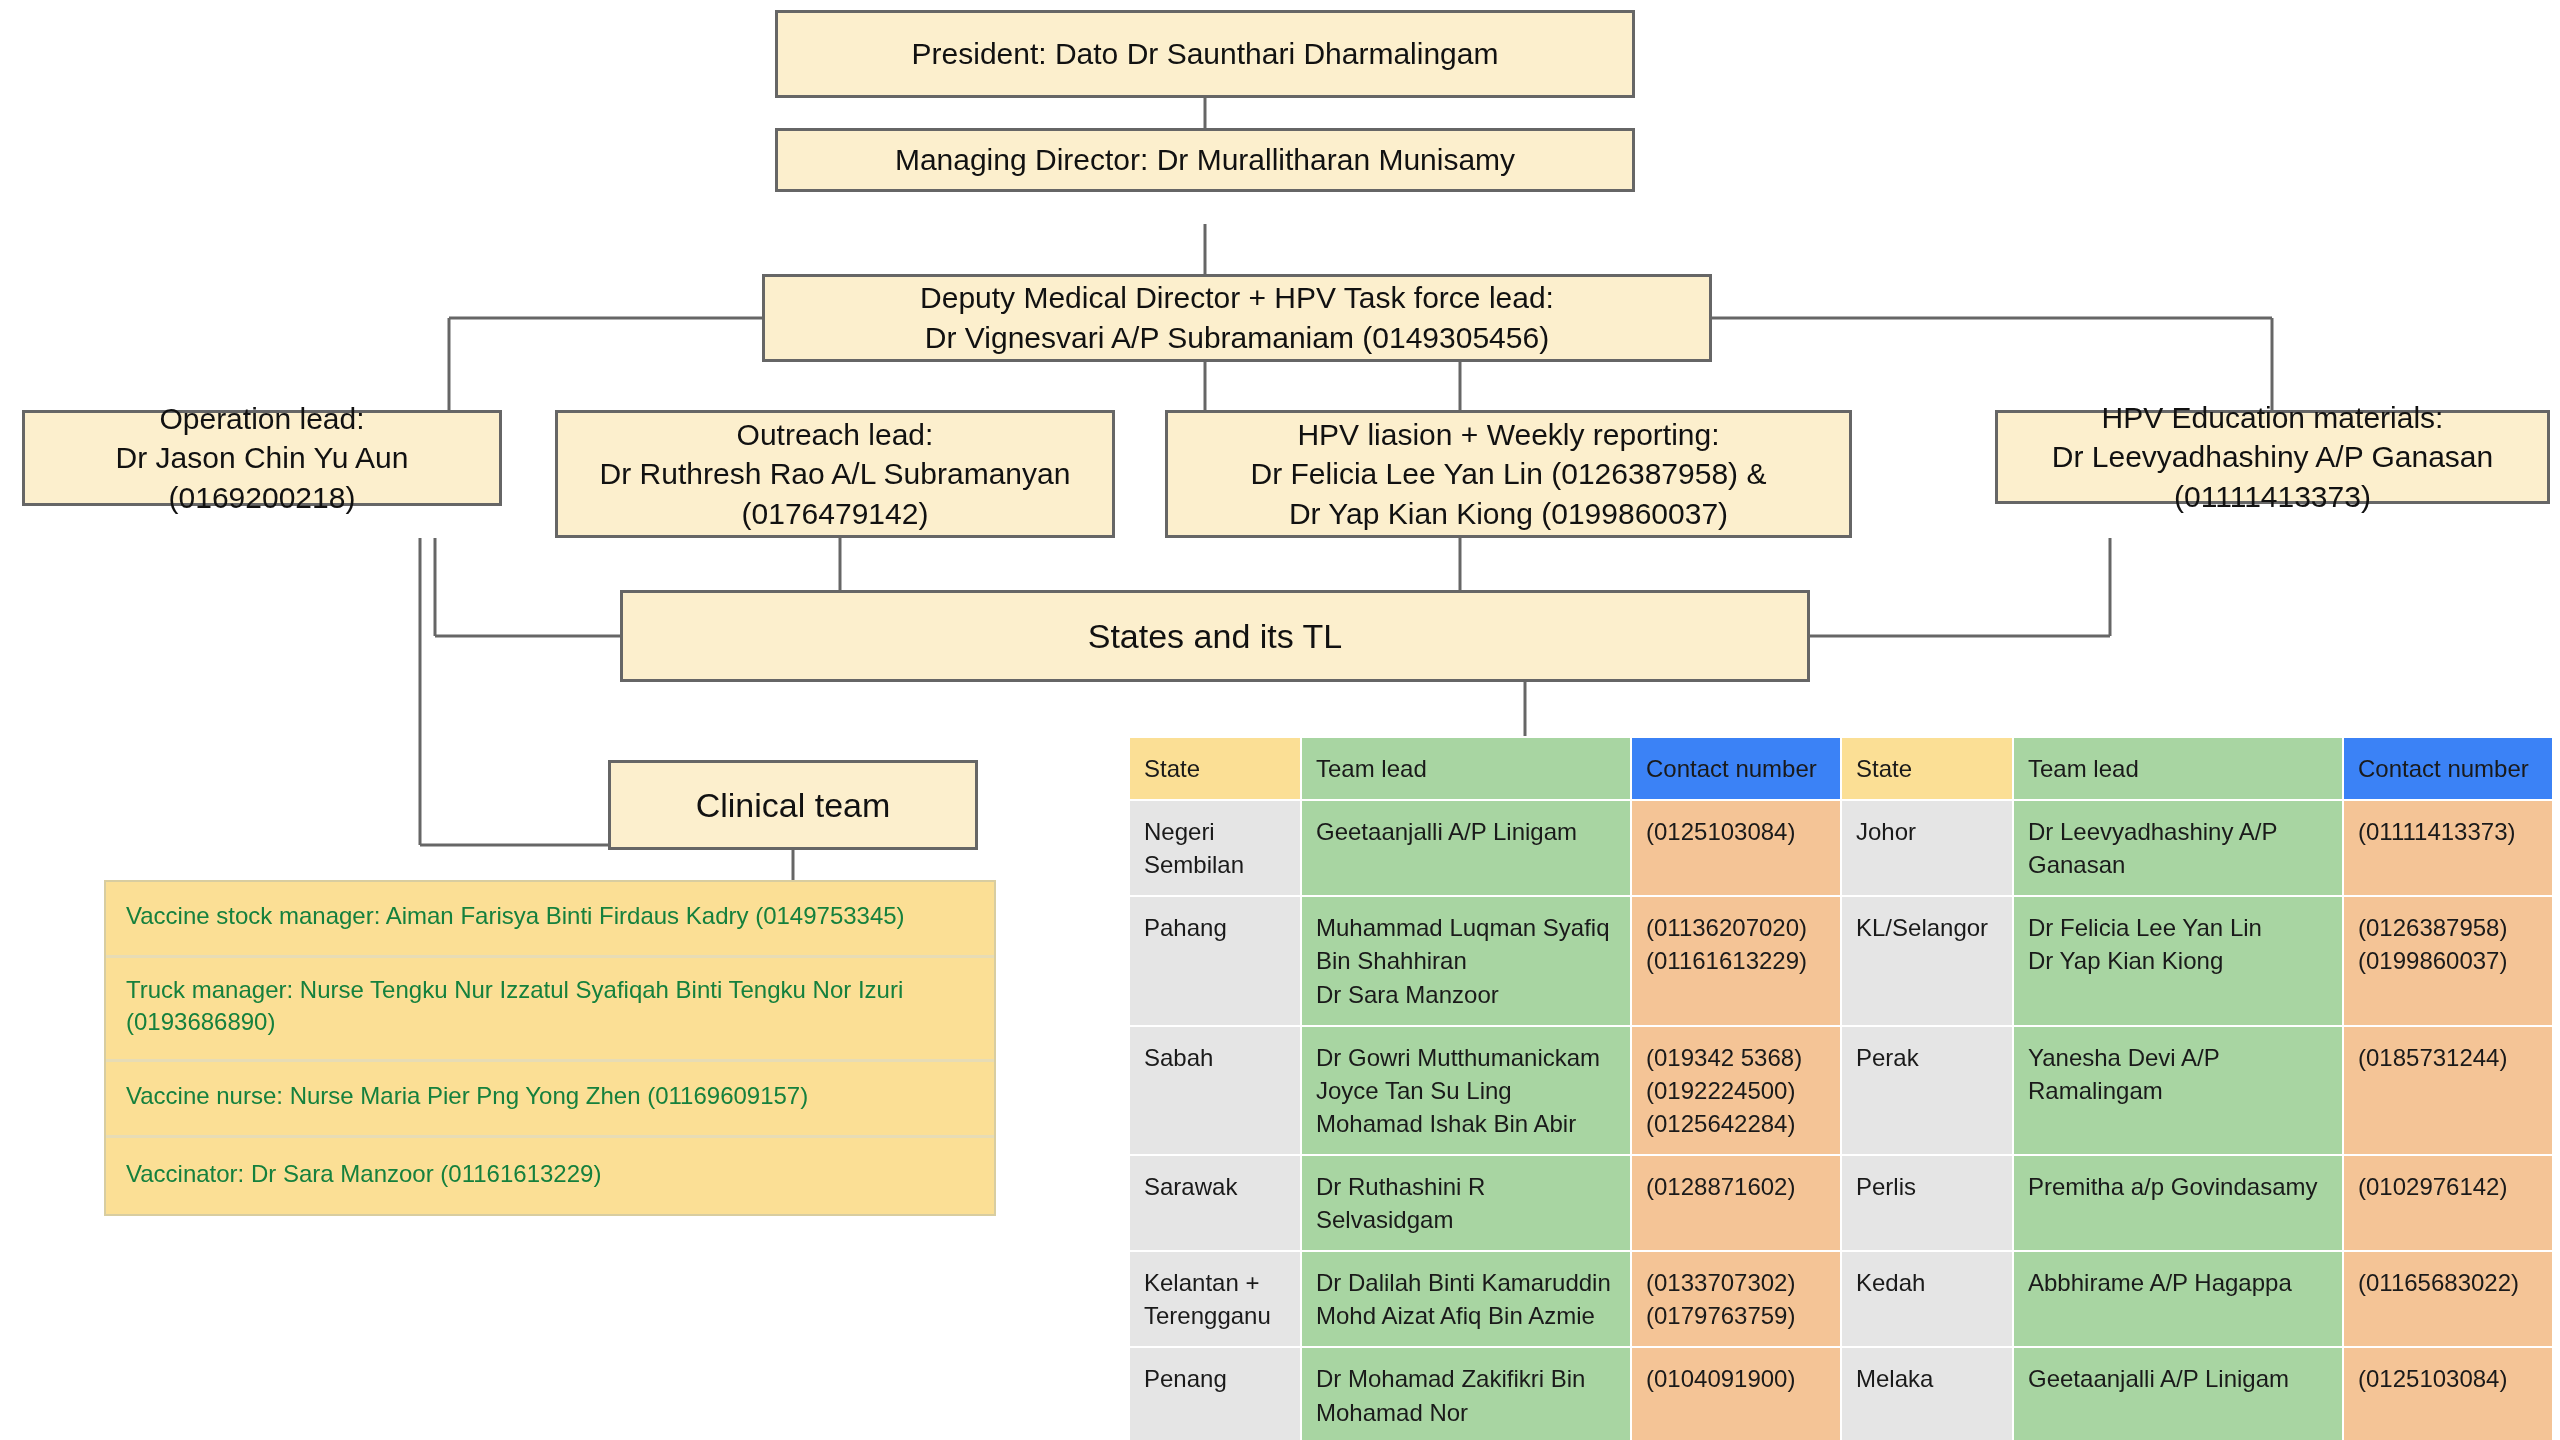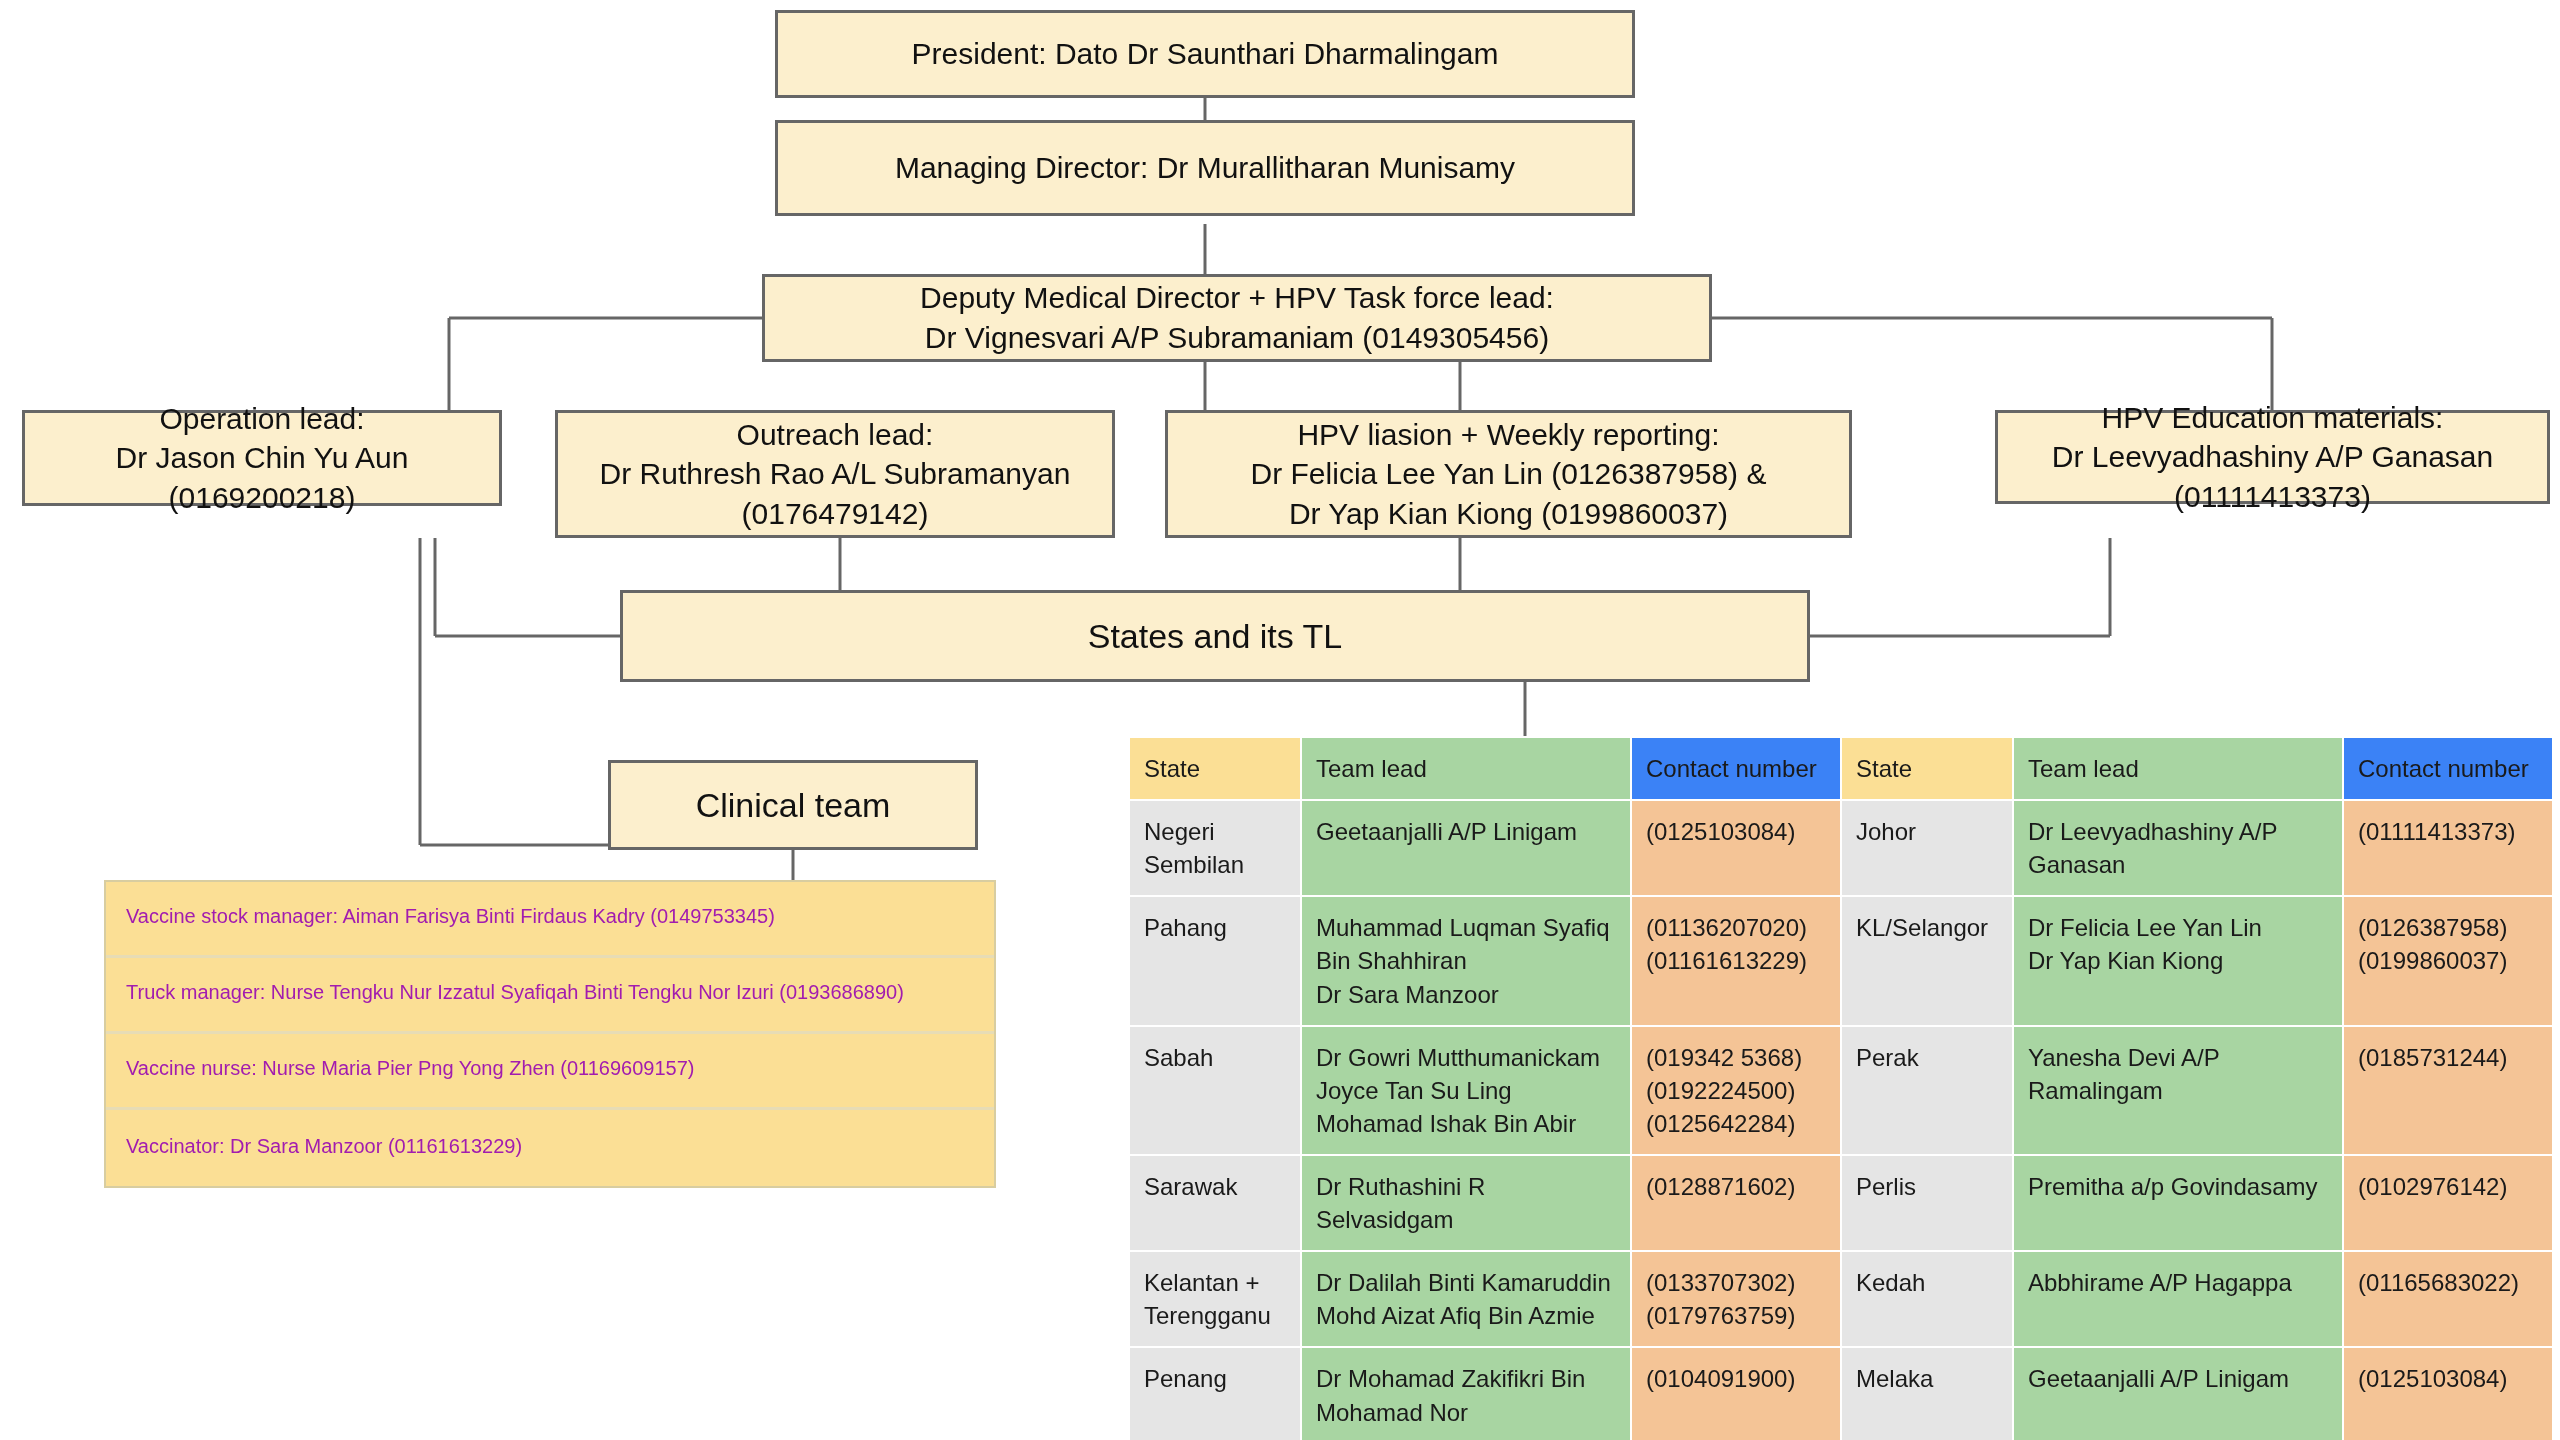--- a/index.html
+++ b/index.html
@@ -35,21 +35,21 @@
     display: flex;
     align-items: center;
     justify-content: center;
     text-align: center;
     color: #111111;
     line-height: 1.32;
     white-space: pre-line;
     z-index: 3;
   }
   .n-president  { left: 775px;  top: 10px;   width: 860px; height: 88px;  font-size: 30px; }
-  .n-md         { left: 775px;  top: 120px;  width: 860px; height: 96px;  font-size: 30px; }
+  .n-md         { left: 775px;  top: 128px;  width: 860px; height: 64px;  font-size: 30px; }
   .n-dmd        { left: 762px;  top: 274px;  width: 950px; height: 88px;  font-size: 30px; }
   .n-op         { left: 22px;   top: 410px;  width: 480px; height: 96px; font-size: 30px; }
   .n-outreach   { left: 555px;  top: 410px;  width: 560px; height: 128px; font-size: 30px; }
   .n-hpvliaison { left: 1165px; top: 410px;  width: 687px; height: 128px; font-size: 30px; }
   .n-hpvedu     { left: 1995px; top: 410px;  width: 555px; height: 94px; font-size: 30px; }
   .n-states     { left: 620px;  top: 590px;  width: 1190px; height: 92px; font-size: 34px; }
   .n-clinical   { left: 608px;  top: 760px;  width: 370px;  height: 90px; font-size: 34px; }
 
   
   .members {
@@ -60,22 +60,22 @@
     border: 2px solid #d8cda0;
     box-sizing: border-box;
     z-index: 3;
     background: #fbdf95;
   }
   .member {
     background: #fbdf95;
     border-bottom: 3px solid #e7dcb5;
     box-sizing: border-box;
     padding: 16px 20px 20px 20px;
-    font-size: 20px;
-    color: #a21caf;
+    font-size: 24px;
+    color: #15803d;
     line-height: 1.35;
     min-height: 76px;
     display: flex;
     align-items: center;
   }
   .member:last-child { border-bottom: none; }
 
   
   .states-table {
     position: absolute;

